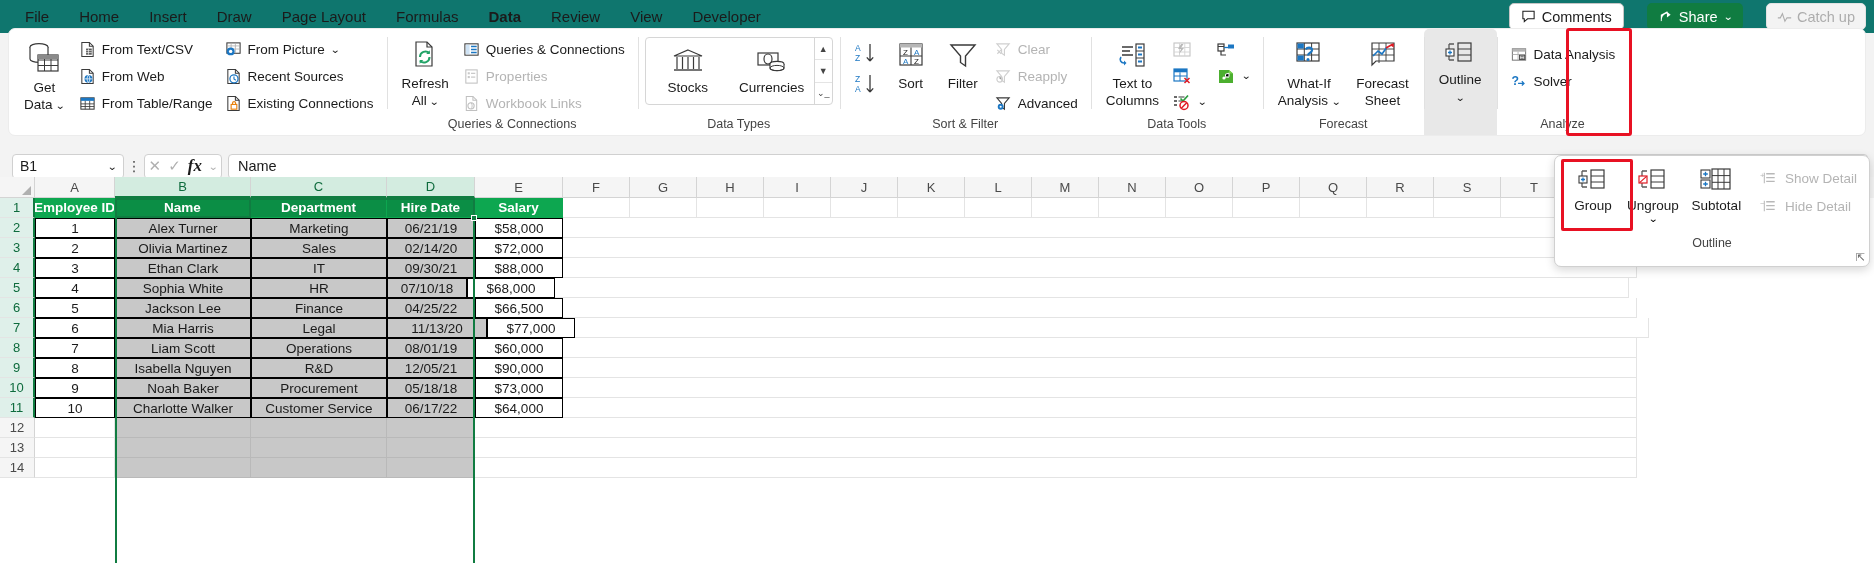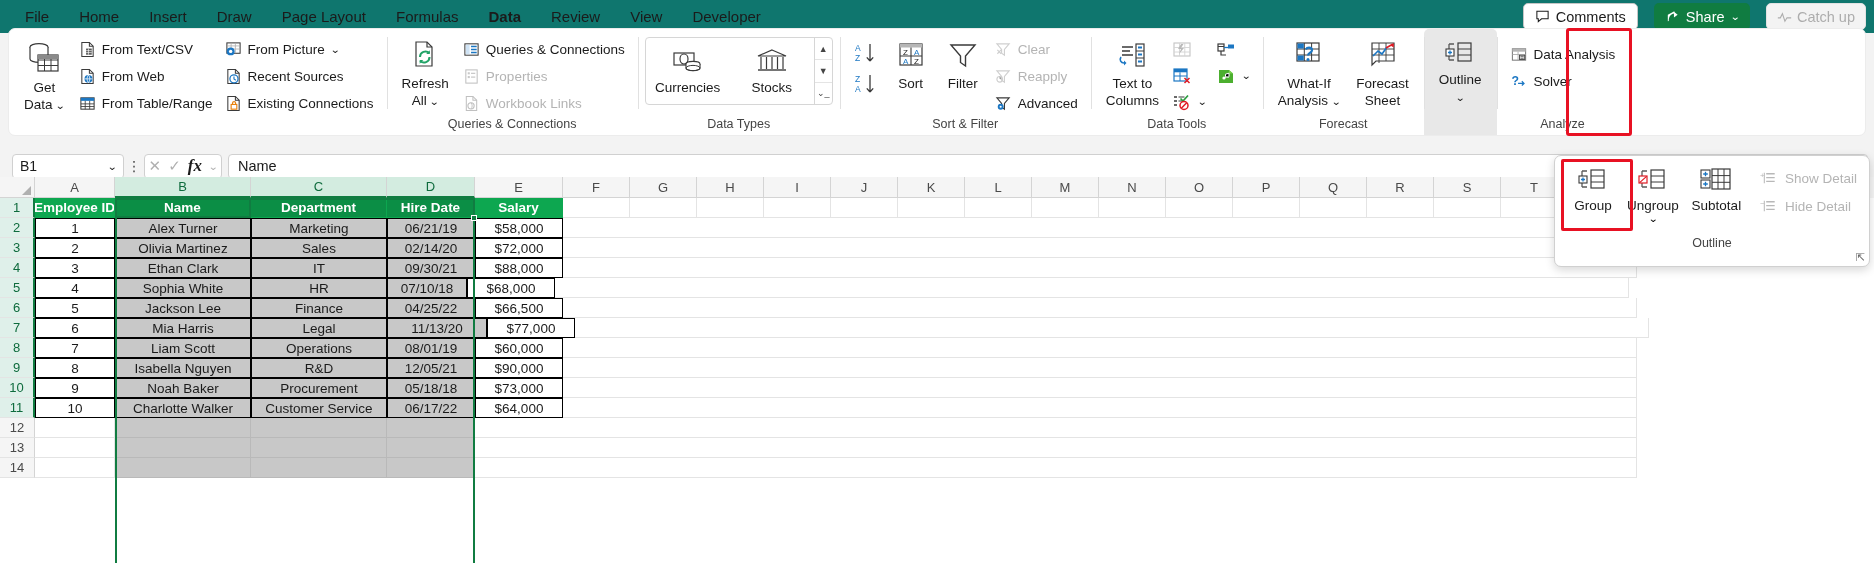--- a/index.html
+++ b/index.html
@@ -22,21 +22,21 @@
     border-radius: 4px; cursor: default; white-space: nowrap; position: relative;
   }
   .tab:first-child { margin-left: 12px; }
   .tab.active { font-weight: bold; }
   .tab.active::after {
     content: ""; position: absolute; left: 12px; right: 12px; bottom: -5px;
     height: 2.5px; background: #107c41; border-radius: 2px;
   }
   .topright {
     position: absolute; right: 8px; top: 3px; display: flex;
-    align-items: center; gap: 16px;
+    align-items: center; gap: 23px;
   }
   .btn-comments {
     display: flex; align-items: center; gap: 6px;
     border: 1px solid #c6c6c6; background: #fff; border-radius: 5px;
     padding: 4px 11px; font-size: 14.5px; color: #1b1b1b; height: 27px;
   }
   .btn-share {
     display: flex; align-items: center; gap: 6px;
     background: #107c41; color: #fff; border-radius: 5px;
     padding: 4px 11px; font-size: 14.5px; height: 27px; font-weight: 500;
@@ -386,38 +386,38 @@
         </div>
         <div class="glabel">Queries &amp; Connections</div>
       </div>
 
       <div class="rgroup">
         <div class="gbody">
           <div class="gallery">
             <div class="gitem">
               <span class="ico">
                 <svg width="34" height="30" viewBox="0 0 34 30">
+                    <path d="M17 3l14 6H3z" fill="none" stroke="#3a3a3a" stroke-width="1.2"></path>
+                    <path d="M6 10v12M11.5 10v12M17 10v12M22.5 10v12M28 10v12" stroke="#3a3a3a" stroke-width="1.2"></path>
+                    <path d="M3 23h28" stroke="#3a3a3a" stroke-width="1.4"></path>
+                  </svg>
+              </span>
+              <span class="bl">Stocks</span>
+            </div>
+            <div class="gitem">
+              <span class="ico">
+                <svg width="34" height="30" viewBox="0 0 34 30">
                     <rect x="3" y="6" width="20" height="12" fill="none" stroke="#3a3a3a" stroke-width="1.2"></rect>
                     <ellipse cx="13" cy="12" rx="4" ry="5" fill="none" stroke="#3a3a3a" stroke-width="1.2"></ellipse>
                     <ellipse cx="22" cy="17" rx="7" ry="2.6" fill="#fff" stroke="#3a3a3a" stroke-width="1.1"></ellipse>
                     <path d="M15 17v4c0 1.4 3.1 2.6 7 2.6s7-1.2 7-2.6v-4" fill="#fff" stroke="#3a3a3a" stroke-width="1.1"></path>
                     <ellipse cx="22" cy="21" rx="7" ry="2.6" fill="none" stroke="#3a3a3a" stroke-width="1"></ellipse>
                   </svg>
               </span>
               <span class="bl">Currencies</span>
-            </div>
-            <div class="gitem">
-              <span class="ico">
-                <svg width="34" height="30" viewBox="0 0 34 30">
-                    <path d="M17 3l14 6H3z" fill="none" stroke="#3a3a3a" stroke-width="1.2"></path>
-                    <path d="M6 10v12M11.5 10v12M17 10v12M22.5 10v12M28 10v12" stroke="#3a3a3a" stroke-width="1.2"></path>
-                    <path d="M3 23h28" stroke="#3a3a3a" stroke-width="1.4"></path>
-                  </svg>
-              </span>
-              <span class="bl">Stocks</span>
             </div>
             <div class="gscroll">
               <div class="gsb">▲</div>
               <div class="gsb">▼</div>
               <div class="gsb">⌄_</div>
             </div>
           </div>
         </div>
         <div class="glabel">Data Types</div>
       </div>

